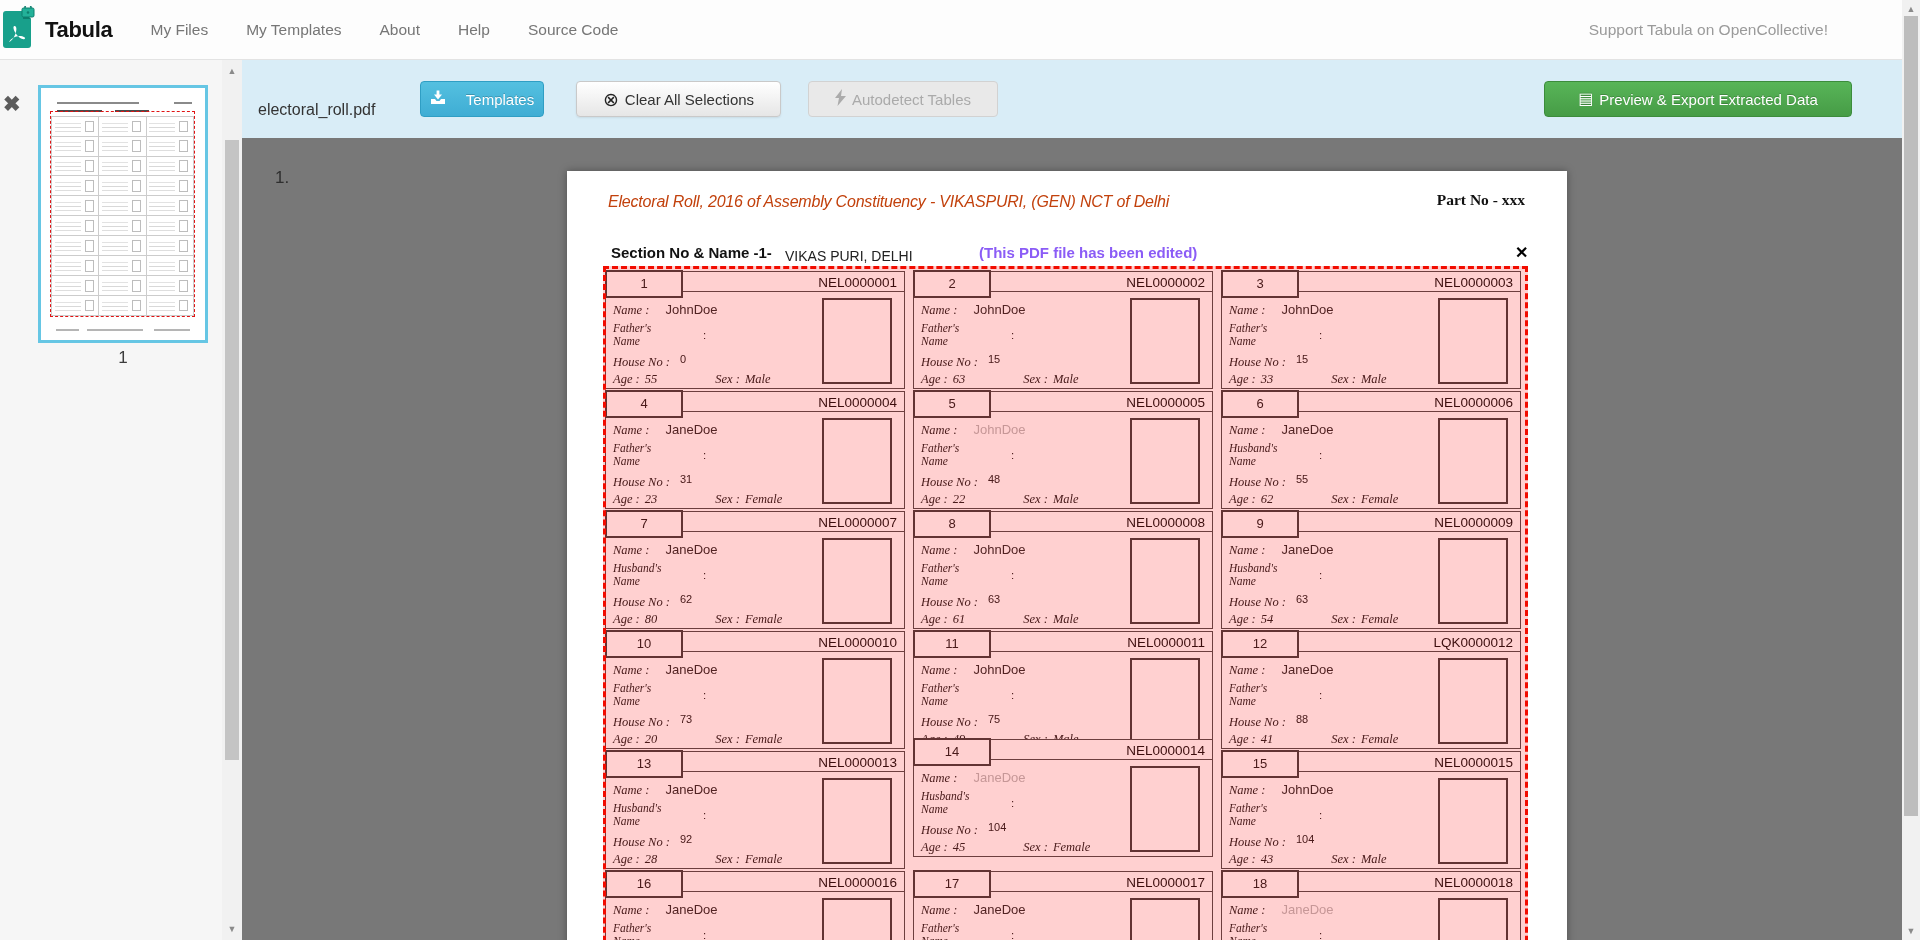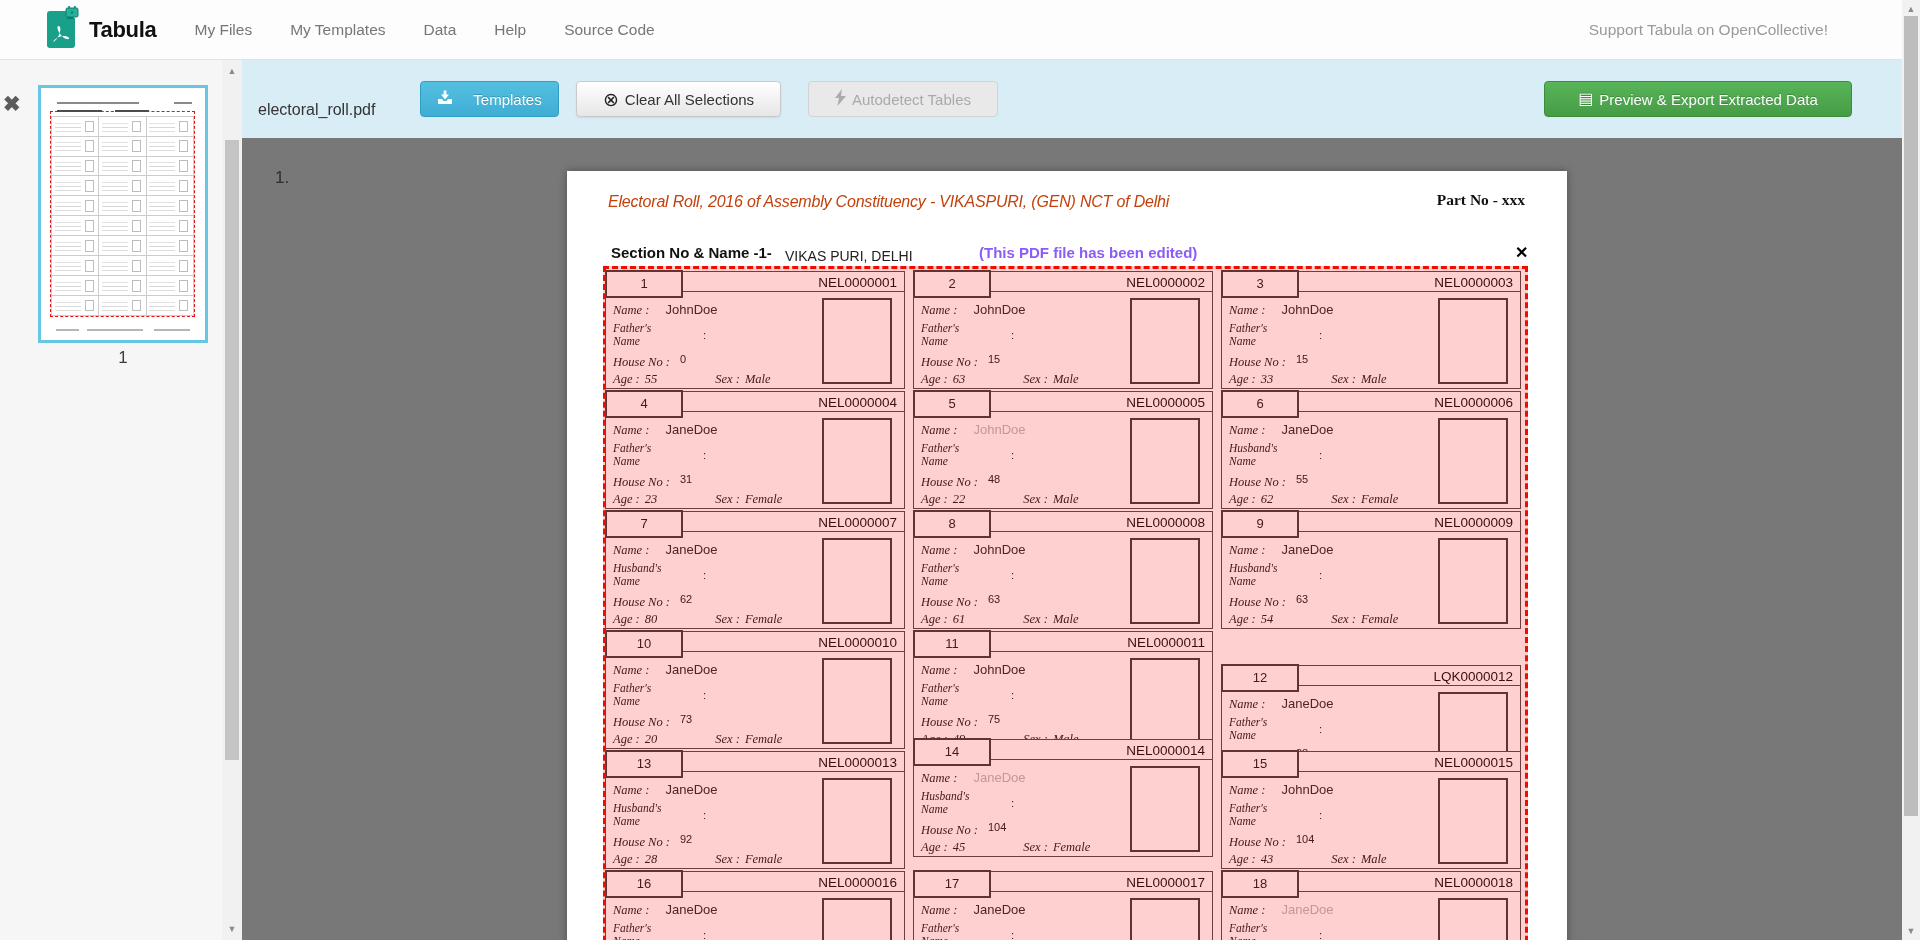--- a/index.html
+++ b/index.html
@@ -1,31 +1,31 @@
 <!DOCTYPE html>
 <html><head>
 <meta charset="utf-8">
 <style>
   * { margin:0; padding:0; box-sizing:border-box; }
   html,body { width:1920px; height:940px; overflow:hidden; font-family:"Liberation Sans", sans-serif; background:#fff; }
   #root { position:relative; width:1920px; height:940px; overflow:hidden; }
 
   
-  .navbar { position:absolute; left:0; top:0; width:1920px; height:60px; background:#fdfdfd; border-bottom:1px solid #e3e3e3; display:flex; align-items:center; padding-left:44px; z-index:5; }
+  .navbar { position:absolute; left:0; top:0; width:1920px; height:60px; background:#fdfdfd; border-bottom:1px solid #e3e3e3; display:flex; align-items:center; z-index:5; }
   .brand { display:flex; align-items:center; }
   .brand-name { margin-left:9px; font-size:22px; font-weight:bold; color:#111; letter-spacing:-0.3px; }
   .nav-links { display:flex; gap:38px; margin-left:38px; }
   .nav-link { font-size:15.5px; color:#767676; cursor:pointer; }
   .support-link { position:absolute; right:92px; font-size:15.5px; color:#9a9a9a; cursor:pointer; }
 
   
   .toolbar { position:absolute; left:242px; top:60px; width:1660px; height:78px; background:#d9edf7; z-index:4; }
   .filename { position:absolute; left:16px; top:28px; font-size:16px; color:#333;margin-top:13px; }
   .btn { position:absolute; top:21px; height:36px; display:flex; align-items:center; justify-content:center; gap:6px; border-radius:4px; font-size:15px; padding:0 14px; cursor:pointer; white-space:nowrap; }
-  .btn-templates { left:178px; width:139px; background:linear-gradient(#54c0e0,#3fadd4); border:1px solid #2f9ec4; color:#fff; text-shadow:0 -1px 0 rgba(0,0,0,.2);gap:20px; }
+  .btn-templates { left:178px; width:124px; background:linear-gradient(#54c0e0,#3fadd4); border:1px solid #2f9ec4; color:#fff; text-shadow:0 -1px 0 rgba(0,0,0,.2);gap:20px; }
   .btn-clear { left:334px; width:205px; background:linear-gradient(#ffffff,#e6e6e6); border:1px solid #c9c9c9; color:#333; box-shadow:0 1px 2px rgba(0,0,0,.08); }
   .btn-autodetect { left:566px; width:190px; background:#e9e9e9; border:1px solid #d2d2d2; color:#aaaaaa; cursor:default; }
   .btn-export { right:50px; width:308px; background:linear-gradient(#58b558,#469c46); border:1px solid #3c8c3c; color:#fff; text-shadow:0 -1px 0 rgba(0,0,0,.2); }
   .icon-circle-x { font-size:19px; line-height:1; color:#222; }
   .icon-table { font-size:16px; line-height:1; }
 
   
   .sidebar { position:absolute; left:0; top:60px; width:242px; height:880px; background:#f6f6f6; z-index:3; }
   .thumb-close { position:absolute; left:3px; top:33px; font-size:21px; font-weight:bold; color:#5c5c5c; cursor:pointer; line-height:1; }
   .thumbnail { position:absolute; left:38px; top:25px; width:170px; height:258px; background:#fff; border:3px solid #66c6e4; cursor:pointer; }
@@ -97,21 +97,21 @@
           <rect x="22" y="2" width="12" height="9" rx="1.5" fill="#23b199" stroke="#0d7f6d"></rect>
           <path d="M25 2 v-0.5 a3 3 0 0 1 6 0 V2" fill="none" stroke="#0d7f6d" stroke-width="1.5"></path>
           <circle cx="28" cy="6.5" r="1.3" fill="#0d7f6d"></circle>
         </svg>
       </span>
       <span class="brand-name">Tabula</span>
     </div>
     <div class="nav-links">
       <span class="nav-link">My Files</span>
       <span class="nav-link">My Templates</span>
-      <span class="nav-link">Data</span>
+      <span class="nav-link">About</span>
       <span class="nav-link">Help</span>
       <span class="nav-link">Source Code</span>
     </div>
     <span class="support-link">Support Tabula on OpenCollective!</span>
   </div>
 
   <div class="toolbar">
     <span class="filename">electoral_roll.pdf</span>
     <div class="btn btn-templates">
       <span>
@@ -337,21 +337,21 @@
             <div class="card-header"></div>
             <div class="num-box"><span>11</span></div>
             <div class="voter-id">NEL0000011</div>
             <div class="photo-box"></div>
             <div class="name-row"><span class="lbl">Name :</span><span class="val">JohnDoe</span></div>
             <div class="rel-lbl"><span>Father's</span><br><span>Name</span></div>
             <div class="rel-colon">:</div>
             <div class="house-row"><span class="lbl">House No :</span><span class="hval">75</span></div>
             <div class="agesex-row"><span class="lbl">Age :</span><span class="aval">49</span><span class="lbl sex">Sex :</span><span class="aval">Male</span></div>
           </div>
-          <div class="card" style="left: 654px; top: 460px; margin-top: 34px;">
+          <div class="card" style="left: 654px; top: 460px;">
             <div class="card-header"></div>
             <div class="num-box"><span>12</span></div>
             <div class="voter-id">LQK0000012</div>
             <div class="photo-box"></div>
             <div class="name-row"><span class="lbl">Name :</span><span class="val">JaneDoe</span></div>
             <div class="rel-lbl"><span>Father's</span><br><span>Name</span></div>
             <div class="rel-colon">:</div>
             <div class="house-row"><span class="lbl">House No :</span><span class="hval">88</span></div>
             <div class="agesex-row"><span class="lbl">Age :</span><span class="aval">41</span><span class="lbl sex">Sex :</span><span class="aval">Female</span></div>
           </div>

